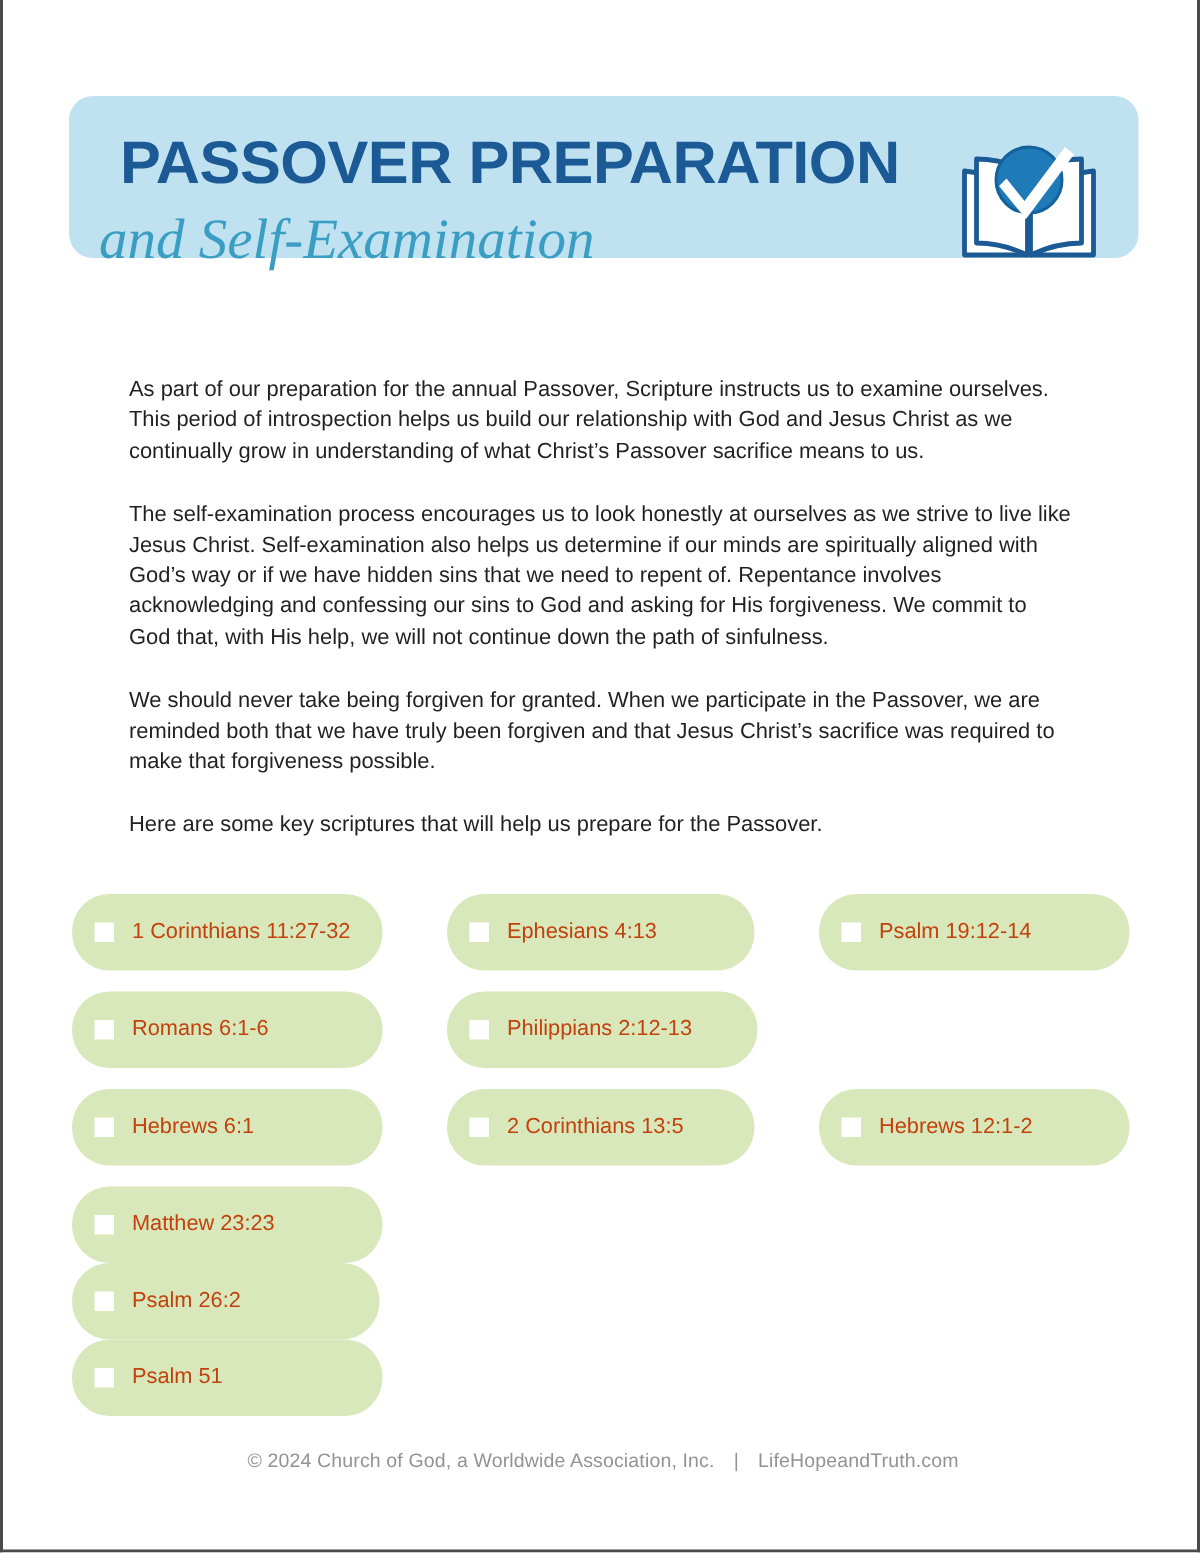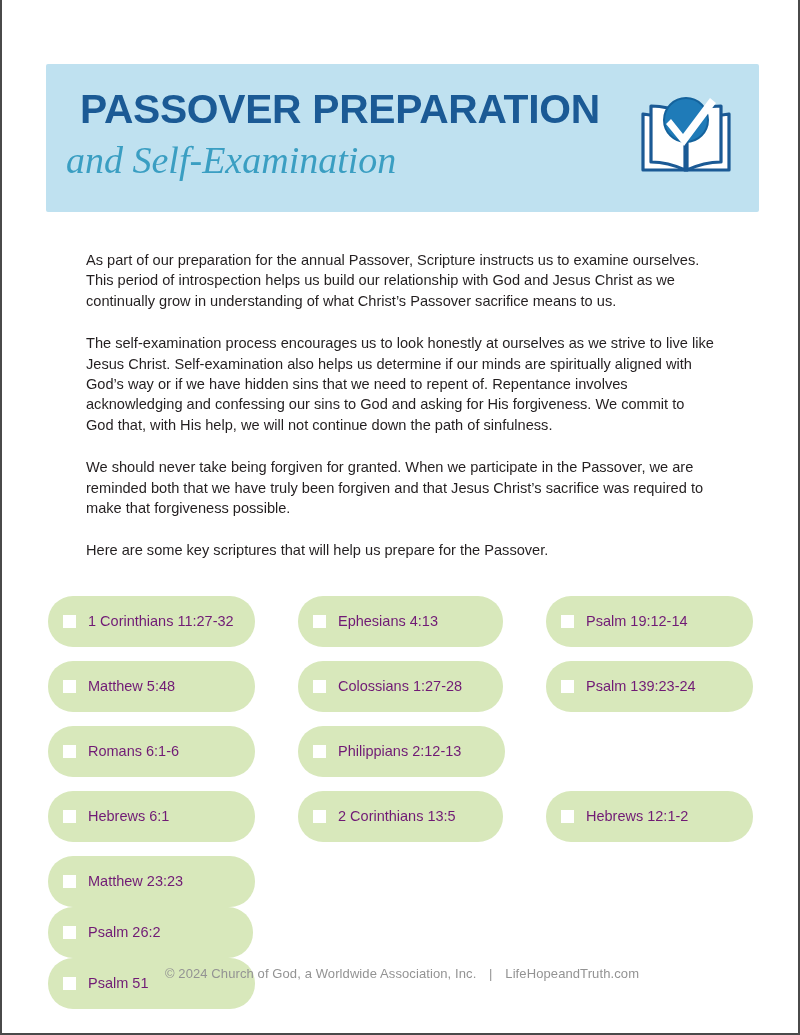--- a/index.html
+++ b/index.html
@@ -26,23 +26,23 @@
     border-top: 0;
     overflow: hidden;
   }
 
   
   .banner {
     position: absolute;
     left: 44px;
     top: 64px;
     width: 713px;
-    height: 148px;
+    height: 108px;
     background: #bfe1f0;
-    border-radius: 2px;
+    border-radius: 16px;
     box-sizing: border-box;
   }
   .banner-title {
     position: absolute;
     left: 34px;
     top: 25px;
     font-family: "Liberation Sans", sans-serif;
     font-weight: bold;
     font-size: 40px;
     letter-spacing: -0.3px;
@@ -115,21 +115,21 @@
   .chip-box {
     width: 13px;
     height: 13px;
     background: #ffffff;
     flex: 0 0 auto;
     margin-right: 12px;
   }
   .chip-label {
     font-family: "Liberation Sans", sans-serif;
     font-size: 14.5px;
-    color: #701a75;
+    color: #c2410c;
     line-height: 1;
     white-space: nowrap;
   }
 
   
   .footer {
     position: absolute;
     left: 0;
     top: 966px;
     width: 800px;
@@ -188,34 +188,20 @@
       <div class="chip col2">
         <span class="chip-box"></span>
         <span class="chip-label">Ephesians 4:13</span>
       </div>
       <div class="chip col3">
         <span class="chip-box"></span>
         <span class="chip-label">Psalm 19:12-14</span>
       </div>
     </div>
 
-    <div class="chip-row">
-      <div class="chip col1">
-        <span class="chip-box"></span>
-        <span class="chip-label">Matthew 5:48</span>
-      </div>
-      <div class="chip col2">
-        <span class="chip-box"></span>
-        <span class="chip-label">Colossians 1:27-28</span>
-      </div>
-      <div class="chip col3">
-        <span class="chip-box"></span>
-        <span class="chip-label">Psalm 139:23-24</span>
-      </div>
-    </div>
 
     <div class="chip-row">
       <div class="chip col1">
         <span class="chip-box"></span>
         <span class="chip-label">Romans 6:1-6</span>
       </div>
       <div class="chip col3">
         <span class="chip-box"></span>
         <span class="chip-label">Philippians 2:12-13</span>
       </div>

